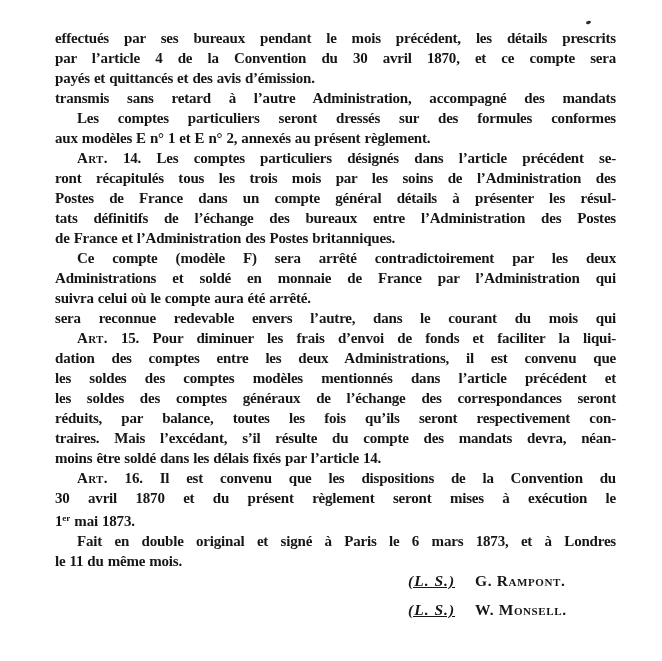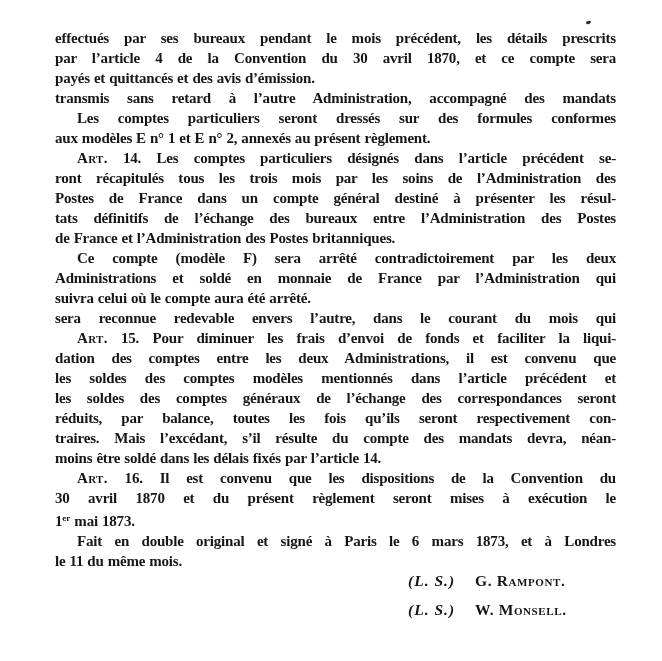--- a/index.html
+++ b/index.html
@@ -37,21 +37,21 @@
   .sig-block {
     position: absolute;
     left: 408px;
     top: 566px;
   }
   .sig-line {
     font-size: 15.5px;
     line-height: 29px;
     white-space: nowrap;
   }
-  .seal { font-style: italic; letter-spacing: 1px; }
+  .seal { font-style: italic; letter-spacing: 1px; text-decoration: underline; }
   .sig-name { font-variant: small-caps; margin-left: 20px; letter-spacing: 0.6px; text-align: center; }
   .artifact-dot {
     position: absolute;
     left: 586px;
     top: 21px;
     width: 5px;
     height: 3px;
     background: #2a2a2a;
     border-radius: 50%;
     transform: rotate(-15deg);
@@ -69,21 +69,21 @@
         <div class="line last"><span>payés et quittancés et des avis d’émission.</span></div>
         <div class="line"><span>transmis sans retard à l’autre Administration, accompagné des mandats</span></div>
       </div>
       <div class="paragraph">
         <div class="line indent"><span>Les comptes particuliers seront dressés sur des formules conformes</span></div>
         <div class="line last"><span>aux modèles E n° 1 et E n° 2, annexés au présent règlement.</span></div>
       </div>
       <div class="paragraph">
         <div class="line indent"><span class="sc">Art.</span><span> 14. Les comptes particuliers désignés dans l’article précédent se-</span></div>
         <div class="line"><span>ront récapitulés tous les trois mois par les soins de l’Administration des</span></div>
-        <div class="line"><span>Postes de France dans un compte général destiné à présenter les résul-</span></div>
+        <div class="line"><span>Postes de France dans un compte général détails à présenter les résul-</span></div>
         <div class="line"><span>tats définitifs de l’échange des bureaux entre l’Administration des Postes</span></div>
         <div class="line last"><span>de France et l’Administration des Postes britanniques.</span></div>
       </div>
       <div class="paragraph">
         <div class="line indent"><span>Ce compte (modèle F) sera arrêté contradictoirement par les deux</span></div>
         <div class="line"><span>Administrations et soldé en monnaie de France par l’Administration qui</span></div>
         <div class="line last"><span>suivra celui où le compte aura été arrêté.</span></div>
         <div class="line"><span>sera reconnue redevable envers l’autre, dans le courant du mois qui</span></div>
       </div>
       <div class="paragraph">

